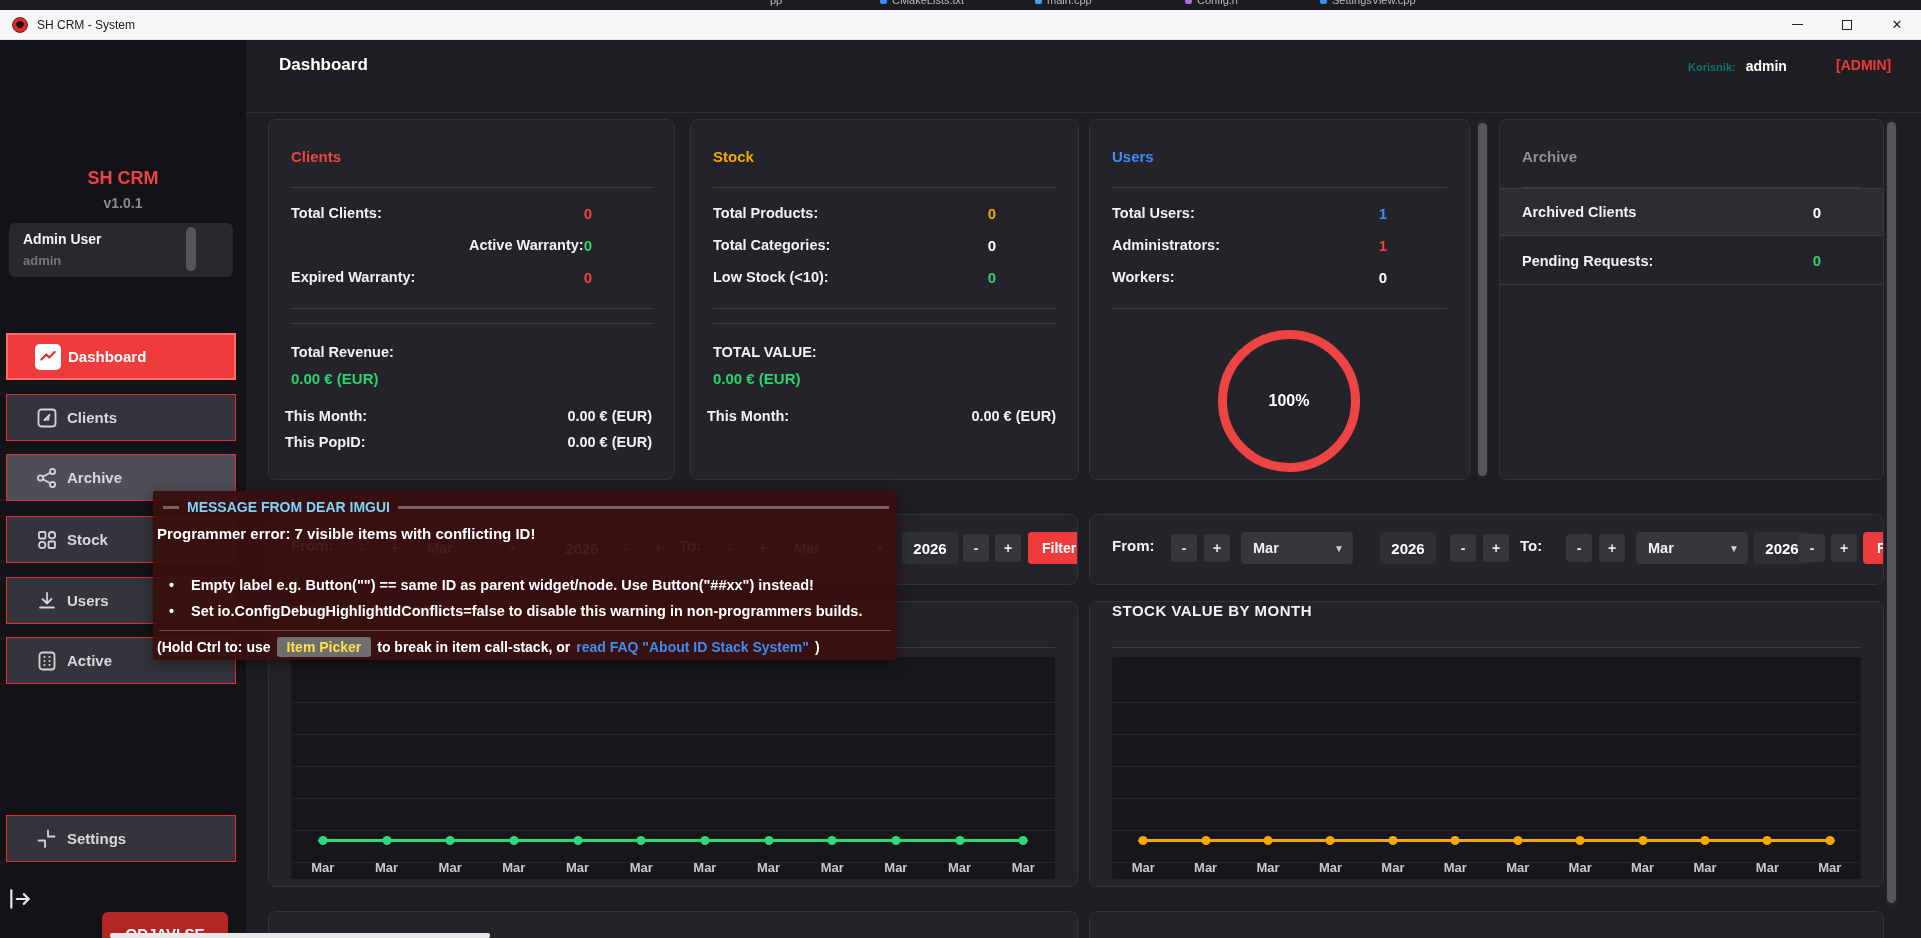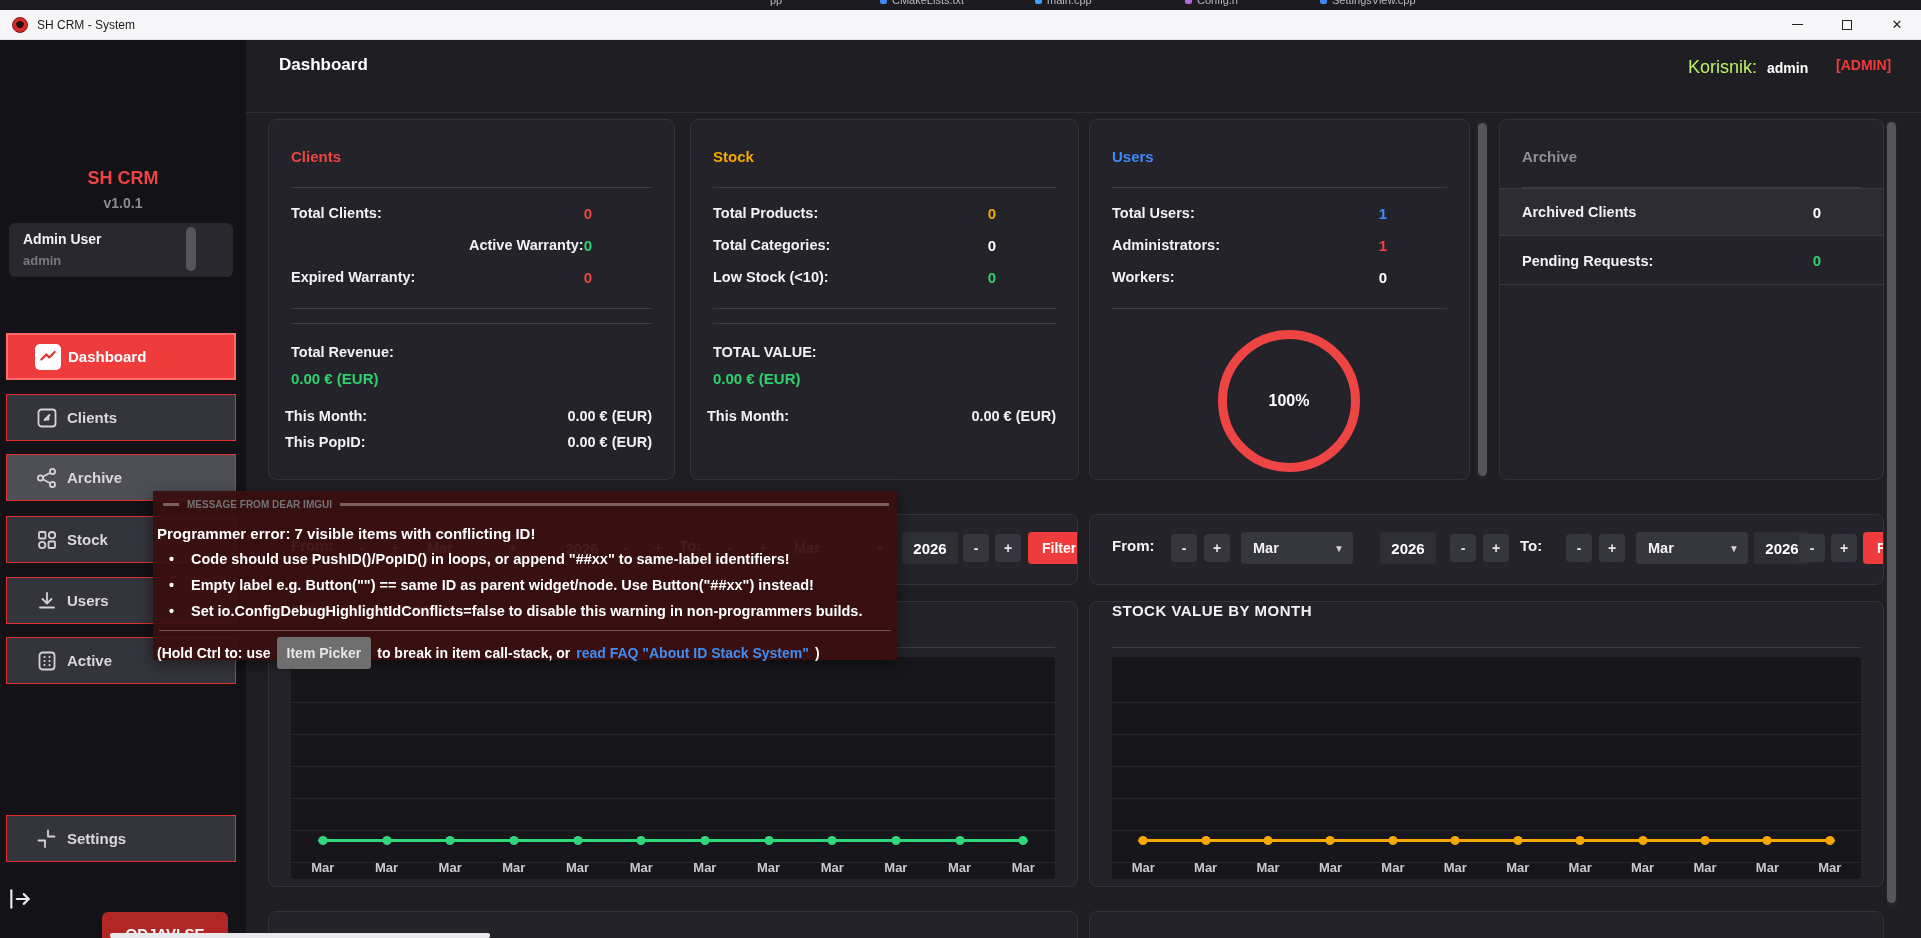--- a/index.html
+++ b/index.html
@@ -39,21 +39,21 @@
   .nav-icon svg { stroke:#d2d2d8; fill:none; stroke-width:1.8; stroke-linecap:round; stroke-linejoin:round; }
   .icon-box-white { width:26px; height:26px; background:#fff; border-radius:5px; display:flex; align-items:center; justify-content:center; }
   #logout-icon svg { stroke:#e8e8ec; fill:none; stroke-width:2; stroke-linecap:round; stroke-linejoin:round; }
   #logout-btn { left:102px; top:872px; width:126px; height:42px; background:#b22626; border-radius:6px;
                 color:#fff; font-weight:bold; font-size:15px; display:flex; align-items:center; justify-content:center; cursor:pointer; }
 
   
   #main { left:246px; top:40px; width:1675px; height:898px; background:#1e1e23; }
   #hdr-sep { left:246px; top:112px; width:1675px; height:1px; background:#2e2e35; }
   #page-title { left:279px; top:55px; color:#fff; font-weight:bold; font-size:17px; }
-  #korisnik-label { color:#bef264; font-weight:normal; font-size:18px; }
+  #korisnik-label { color:#0f766e; font-weight:bold; font-size:11px; }
   #korisnik-user { color:#fff; font-weight:bold; font-size:14px; margin-left:10px; }
   #role-badge { left:1836px; top:57px; color:#ef3b3b; font-weight:bold; font-size:14px; }
 
   .card { background:#232329; border:1px solid #33333b; border-radius:8px; overflow:hidden; }
   .card-title { position:absolute; left:22px; top:28px; font-weight:bold; font-size:15px; }
   .card-sep { position:absolute; left:22px; right:22px; top:67px; height:1px; background:#3c3c44; }
   .stat-row { position:absolute; left:22px; right:22px; height:22px; display:flex; justify-content:space-between; align-items:center; }
   .stat-row .lbl { color:#f2f2f4; font-weight:bold; font-size:14.5px; }
   .stat-row .val { font-weight:bold; font-size:15px; margin-right:60px; }
   .money-row { position:absolute; left:16px; right:22px; height:22px; display:flex; justify-content:space-between; align-items:center; }
@@ -96,28 +96,28 @@
   .plot-dot { position:absolute; bottom:34px; width:9px; height:9px; border-radius:50%; transform:translateX(-50%); }
   .plot-labels { position:absolute; left:0; right:0; bottom:4px; display:flex; }
   .plot-labels span { flex:1; text-align:center; color:#c9c9cf; font-weight:bold; font-size:13px; }
 
   
   #popup { left:153px; top:491px; width:744px; height:169px; background:rgba(58,15,15,0.94); z-index:50;
            box-shadow:0 4px 14px rgba(0,0,0,0.45); }
   #popup-hdr { position:absolute; left:10px; right:8px; top:8px; display:flex; align-items:center; gap:8px; }
   #popup-hdr .dash { width:16px; height:3px; background:#7d5f5f; }
   #popup-hdr .line { flex:1; height:3px; background:#7d5f5f; }
-  #popup-hdr .txt { color:#737373; font-weight:bold; font-size:10px; white-space:nowrap; }
+  #popup-hdr .txt { color:#7dd3fc; font-weight:bold; font-size:14px; white-space:nowrap; }
   #popup-err { position:absolute; left:4px; top:34px; color:#fff; font-weight:bold; font-size:15px; }
   .popup-bullet { position:absolute; left:16px; color:#fff; font-weight:bold; font-size:14.5px; }
   .popup-bullet .b { display:inline-block; width:22px; }
   #popup-sep { position:absolute; left:6px; right:6px; top:139px; height:1px; background:#6e5050; }
   #popup-foot { position:absolute; left:4px; top:146px; display:flex; align-items:center; gap:6px;
                 color:#fff; font-weight:bold; font-size:14px; white-space:nowrap; }
-  #item-picker { background:#6e6e6e; color:#e5e5e5; border-radius:3px; padding:8px 10px; cursor:pointer; }
+  #item-picker { background:#6e6e6e; color:#fde047; border-radius:3px; padding:2px 10px; cursor:pointer; }
   #popup-link { color:#3f8df2; cursor:pointer; }
 
   #taskbar-strip { left:110px; top:933px; width:380px; height:5px; background:#e9e9ec; border-radius:2px; z-index:60; }
 </style>
 </head>
 <body>
 
 <div id="screen">
 
   <div id="ide-strip" class="abs">
@@ -466,21 +466,20 @@
   <div class="abs card" style="left:268px; top:911px; width:810px; height:40px;"></div>
   <div class="abs card" style="left:1089px; top:911px; width:795px; height:40px;"></div>
 
   <div id="popup" class="abs">
     <div id="popup-hdr">
       <span class="dash"></span>
       <span class="txt">MESSAGE FROM DEAR IMGUI</span>
       <span class="line"></span>
     </div>
     <div id="popup-err">Programmer error: 7 visible items with conflicting ID!</div>
-    <div class="popup-bullet" style="top:60px;"><span class="b">•</span><span>Code should use PushID()/PopID() in loops, or append "##xx" to same-label identifiers!</span></div>
     <div class="popup-bullet" style="top:86px;"><span class="b">•</span><span>Empty label e.g. Button("") == same ID as parent widget/node. Use Button("##xx") instead!</span></div>
     <div class="popup-bullet" style="top:112px;"><span class="b">•</span><span>Set io.ConfigDebugHighlightIdConflicts=false to disable this warning in non-programmers builds.</span></div>
     <div id="popup-sep"></div>
     <div id="popup-foot">
       <span>(Hold Ctrl to: use</span>
       <span id="item-picker">Item Picker</span>
       <span>to break in item call-stack, or</span>
       <span id="popup-link">read FAQ "About ID Stack System"</span>
         <span>)</span>
     </div>

